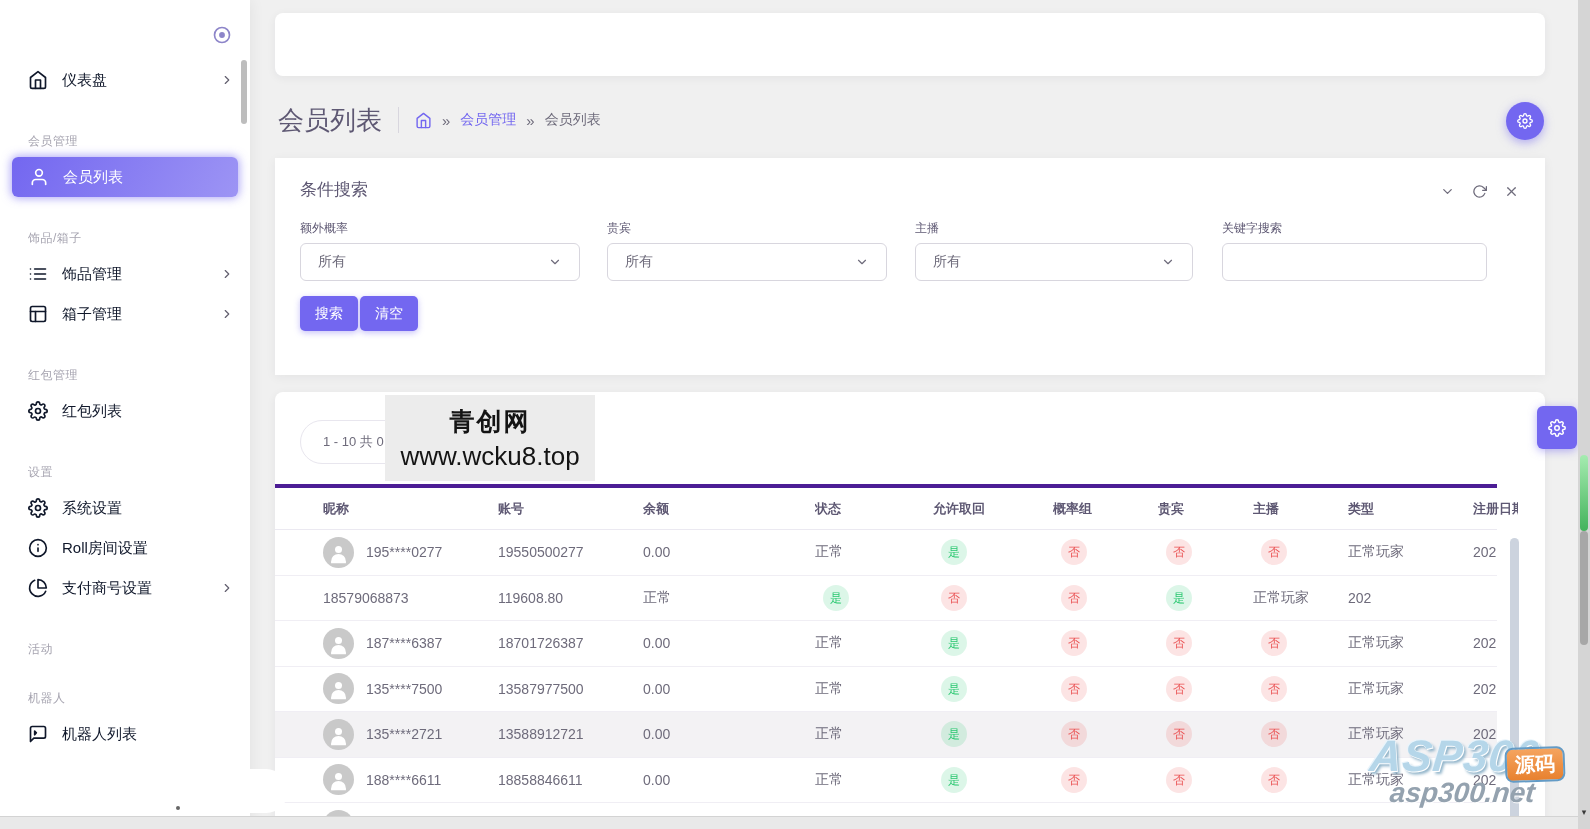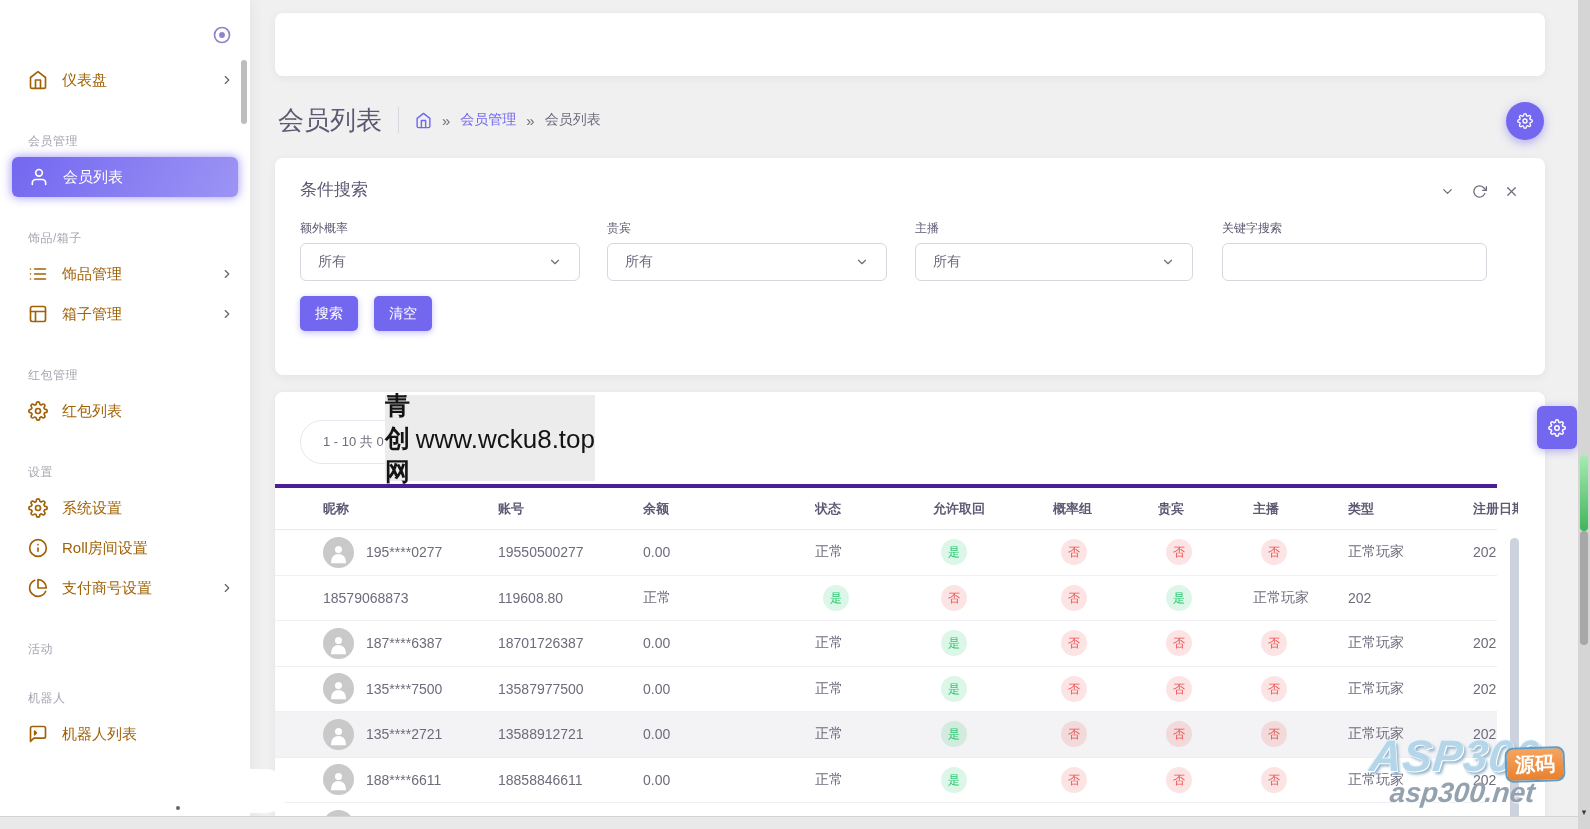--- a/index.html
+++ b/index.html
@@ -6,21 +6,21 @@
   body{width:1590px;height:829px;position:relative;overflow:hidden;background:#f0f0f0;
        font-family:"Liberation Sans","DejaVu Sans",sans-serif;color:#6e6b7b;}
   .icon svg{display:block;width:100%;height:100%}
 
   
   #sidebar{position:absolute;left:0;top:0;width:250px;height:829px;background:#fff;
            box-shadow:0 0 15px rgba(0,0,0,.07);z-index:20;overflow:hidden}
   .side-logo{height:60px;position:relative}
   .side-toggle{position:absolute;right:18px;top:25px;width:20px;height:20px;color:#8d85c9;cursor:pointer}
   .side-scrollbar{position:absolute;right:3px;top:60px;width:6px;height:64px;background:#bdbdbd;border-radius:3px;z-index:3}
-  .side-item{display:flex;align-items:center;height:40px;padding:0 16px 0 28px;color:#a16207;cursor:pointer}
+  .side-item{display:flex;align-items:center;height:40px;padding:0 16px 0 28px;color:#0f172a;cursor:pointer}
   .s-icon{width:20px;height:20px;margin-right:14px;flex:none}
   .s-label{flex:1;font-size:15px;white-space:nowrap}
   .s-chev{width:14px;height:14px;color:#625f6e;flex:none}
   .side-item.active{margin:0 12px;padding:0 6px 0 17px;border-radius:6px;color:#fff;
      background:linear-gradient(118deg,#7367f0,rgba(115,103,240,.7));
      box-shadow:0 0 10px 1px rgba(115,103,240,.6)}
   .side-section{margin:34px 0 8px;padding-left:28px;font-size:12px;line-height:15px;color:#a6a4b0;letter-spacing:.5px;white-space:nowrap}
 
   
   .card{background:#fff;box-shadow:0 2px 10px rgba(34,41,47,.06)}
@@ -31,32 +31,32 @@
   .crumb-home{width:17px;height:17px;color:#7367f0;cursor:pointer}
   .crumb-sep{margin:0 10px;color:#6e6b7b;font-size:15px}
   .crumb-link{color:#7367f0;font-size:14px;cursor:pointer}
   .crumb-current{color:#6e6b7b;font-size:14px}
   #crumb-gear{position:absolute;left:1506px;top:102px;width:38px;height:38px;border-radius:50%;background:#7367f0;
       color:#fff;display:flex;align-items:center;justify-content:center;z-index:30;cursor:pointer;
       box-shadow:0 3px 10px rgba(115,103,240,.5)}
   #crumb-gear .icon{width:16px;height:16px}
 
   
-  #search-card{position:absolute;left:275px;top:158px;width:1270px;height:217px;border-radius:8px}
+  #search-card{position:absolute;left:275px;top:158px;width:1270px;height:217px;border-radius:0}
   .sc-title{position:absolute;left:25px;top:20px;font-size:17px;color:#5e5873;font-weight:500}
   .sc-actions{position:absolute;right:26px;top:26px;display:flex;gap:17px;color:#6e6b7b}
   .sc-actions .icon{width:15px;height:15px;cursor:pointer}
   .field{position:absolute;top:62px}
   .f-label{font-size:12px;color:#5e5873;margin-bottom:6px}
   .select{height:38px;border:1px solid #d8d6de;border-radius:6px;display:flex;align-items:center;justify-content:space-between;
           padding:0 17px;font-size:14px;color:#6e6b7b;background:#fff;cursor:pointer;box-sizing:border-box}
   .select .icon{width:14px;height:14px;color:#6e6b7b}
   .text-input{width:100%;height:38px;border:1px solid #d8d6de;border-radius:6px;padding:0 14px;font-size:14px;
           color:#6e6b7b;box-sizing:border-box;background:#fff;outline:none}
-  .btn-row{position:absolute;left:25px;top:138px;display:flex;gap:16px}
+  .btn-row{position:absolute;left:25px;top:138px;display:flex;gap:2px}
   .btn{height:35px;padding:0 15px;background:#7367f0;color:#fff;border:none;border-radius:5px;font-size:14px;
        cursor:pointer;box-shadow:0 2px 6px rgba(115,103,240,.4);font-family:inherit}
 
   
   #table-card{position:absolute;left:275px;top:392px;width:1270px;height:532px;border-radius:8px 8px 0 0;overflow:hidden}
   .pag-pill{position:absolute;left:25px;top:28px;width:200px;height:44px;border:1px solid #e8e6ee;border-radius:22px;
        display:flex;align-items:center;padding-left:22px;font-size:13px;color:#6e6b7b;box-sizing:border-box;background:#fff}
   .tgrid{display:grid;grid-template-columns:175px 145px 172px 118px 120px 105px 95px 95px 125px 45px;
        align-items:center;padding-left:48px}
   #thead-row{position:absolute;left:0;top:92px;width:1222px;height:46px;border-top:4px solid #4c1d95;
@@ -69,21 +69,21 @@
   .nick-cell{display:flex;align-items:center;gap:12px}
   .avatar{width:31px;height:31px;border-radius:50%;background:#c9c9c9;color:#fff;overflow:hidden;flex:none;position:relative}
   .avatar svg{position:absolute;left:5px;top:6px;width:21px;height:21px}
   .yn{display:inline-block;width:26px;height:26px;line-height:26px;text-align:center;border-radius:50%;font-size:12px;margin-left:8px}
   .yn.yes{background:rgba(40,199,111,.16);color:#28c76f}
   .yn.no{background:rgba(234,84,85,.16);color:#ea5455}
   .inner-scrollbar{position:absolute;right:26px;top:146px;height:285px;width:9px;background:#ccd3de;border-radius:5px;cursor:pointer}
 
   
   #wm-center{position:absolute;left:385px;top:395px;width:210px;height:86px;background:#ececec;z-index:40;
-      display:flex;flex-direction:row;align-items:center;justify-content:center;color:#141414}
+      display:flex;flex-direction:column;align-items:center;justify-content:center;color:#141414}
   .wm-l1{font-size:25px;font-weight:600;letter-spacing:2px}
   .wm-l2{font-size:26px;margin-top:3px}
   #wm-corner{position:absolute;left:1368px;top:731px;width:215px;height:90px;z-index:45;pointer-events:none}
   .wm-brand{position:absolute;left:2px;top:0;font-size:44px;font-style:italic;font-weight:800;color:#b5d6e9;letter-spacing:1px;
       transform:skewX(-6deg);text-shadow:-1px -1px 0 #e9f4fb,1px 1px 0 #fff,3px 3px 3px #8fb3c9}
   .wm-tag{position:absolute;left:137px;top:16px;background:linear-gradient(#f5a45f,#e8812f);border:2px solid #639bc6;
       border-radius:8px;color:#fff;font-size:20px;font-weight:700;padding:2px 8px;transform:rotate(-2deg)}
   .wm-site{position:absolute;left:22px;top:46px;font-size:28px;font-style:italic;font-weight:700;color:#94a2af;
       transform:skewX(-6deg);text-shadow:1px 1px 0 #fff}
 

